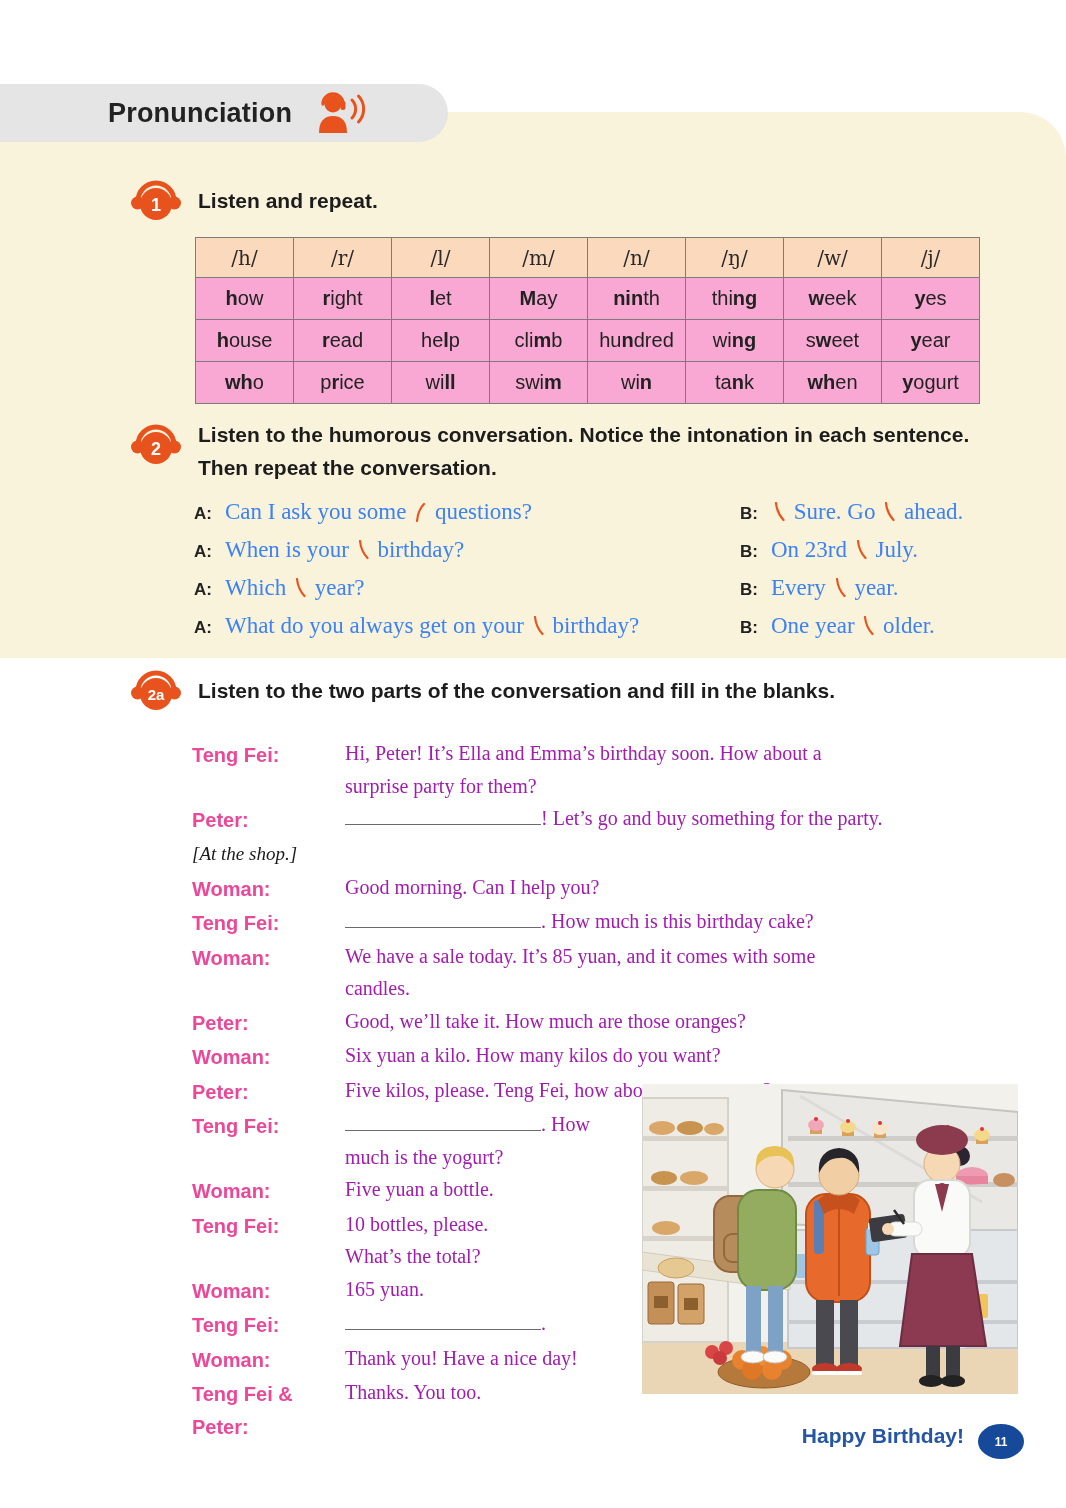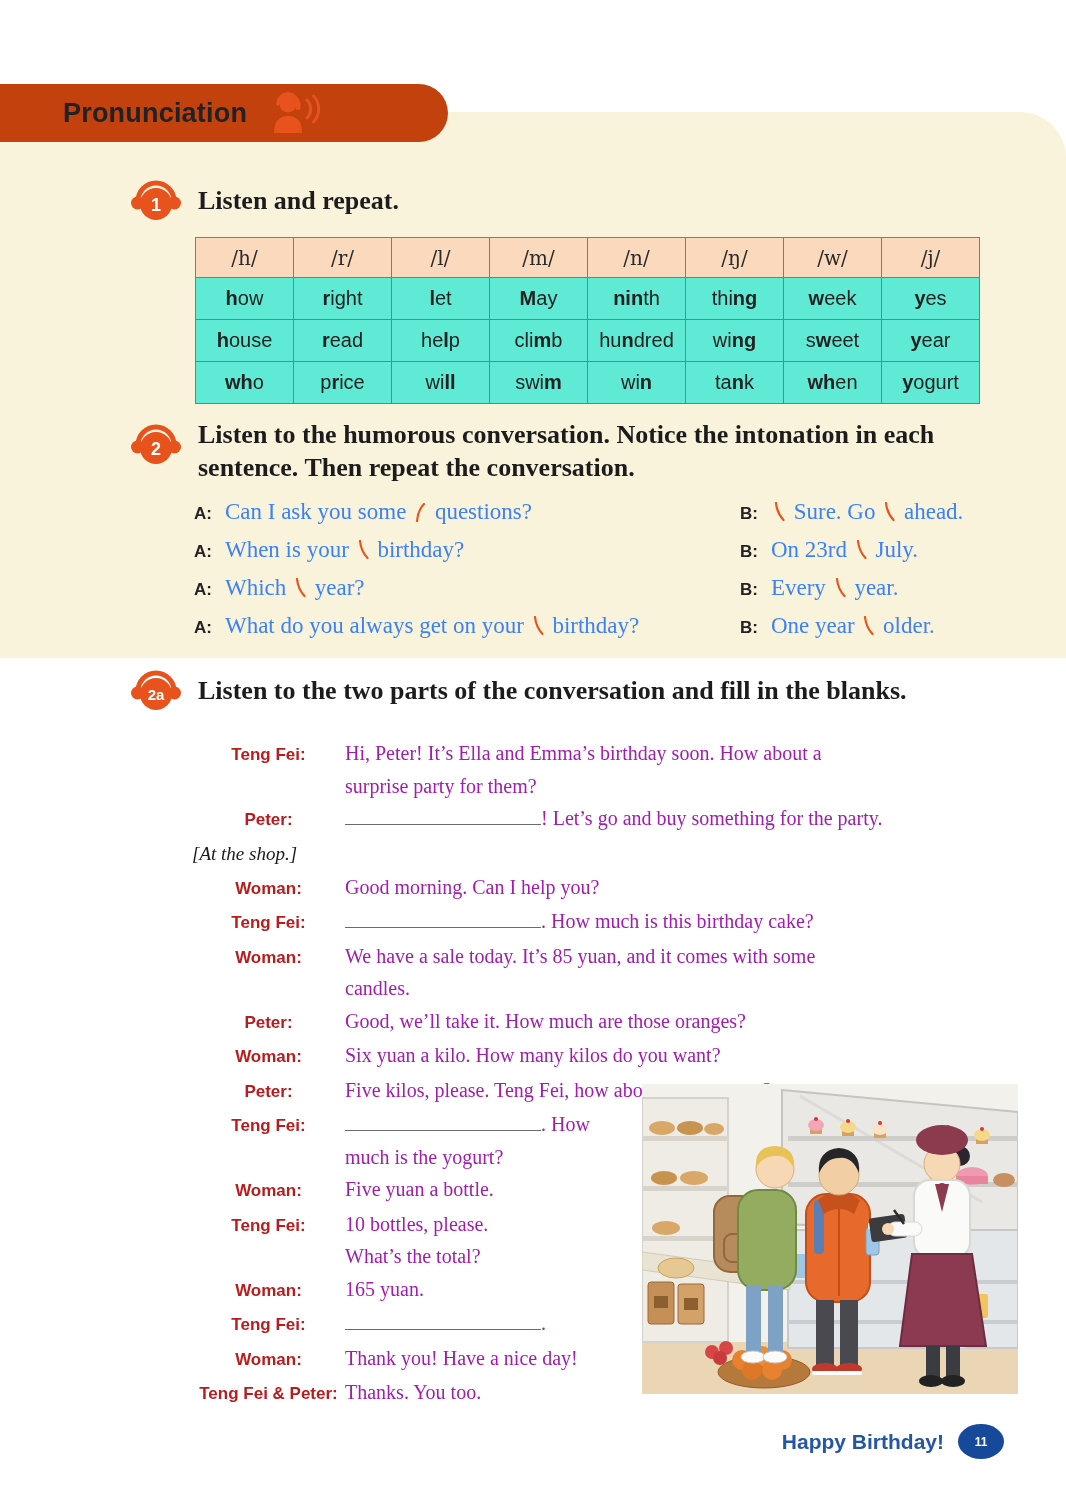--- a/index.html
+++ b/index.html
@@ -4,64 +4,64 @@
 <style>
   html,body{margin:0;padding:0;background:#ffffff;}
   .page{position:relative;width:1066px;height:1508px;background:#ffffff;overflow:hidden;
         font-family:"Liberation Sans",sans-serif;color:#1d1d1d;}
 
   
   .cream{position:absolute;top:112px;left:0;width:1066px;height:546px;
          background:#FAF3DC;border-top-right-radius:46px;}
 
   
-  .banner{position:absolute;top:84px;left:0;width:448px;height:58px;background:#c2410c;
+  .banner{position:absolute;top:84px;left:0;width:448px;height:58px;background:#e5e5e5;
           border-radius:0 29px 29px 0;display:flex;align-items:center;gap:22px;
-          padding-left:63px;box-sizing:border-box;z-index:3;}
+          padding-left:108px;box-sizing:border-box;z-index:3;}
   .banner-title{font-size:27px;font-weight:bold;color:#222;letter-spacing:.2px;}
 
   .acthead{position:absolute;display:flex;align-items:center;gap:16px;z-index:2;}
-  .instr{font-family:Liberation Serif, serif;font-weight:bold;font-size:26px;color:#1c1c1c;line-height:33px;}
+  .instr{font-family:Liberation Sans, sans-serif;font-weight:bold;font-size:21px;color:#1c1c1c;line-height:33px;}
 
   
   .ptable{position:absolute;top:237px;left:195px;z-index:2;border-collapse:collapse;}
   .ptable th,.ptable td{border:1.6px solid #7C7C7C;text-align:center;vertical-align:middle;}
   .ptable th{background:#FAD9BC;width:95px;height:37px;font-family:"DejaVu Serif",serif;
              font-weight:normal;font-size:20px;color:#2a2a2a;}
-  .ptable td{background:#5eead4;height:39px;font-family:"Liberation Sans",sans-serif;
+  .ptable td{background:#f9a8d4;height:39px;font-family:"Liberation Sans",sans-serif;
              font-size:20px;color:#222;}
   .ptable td b{font-weight:bold;}
 
   
   .d2{position:absolute;top:499px;left:194px;width:850px;z-index:2;}
   .d2row{display:flex;height:38px;align-items:baseline;}
   .da{width:546px;display:flex;align-items:baseline;}
   .db{flex:1;display:flex;align-items:baseline;}
   .sp{font-family:"Liberation Sans",sans-serif;font-weight:bold;font-size:17px;color:#222;
       margin-right:13px;flex:0 0 auto;}
   .st{font-family:"Liberation Serif",serif;font-size:23px;color:#3b82f6;}
   svg.tone{vertical-align:-3px;margin:0 2px;}
 
   
   .d3{position:absolute;top:737px;left:192px;width:848px;z-index:2;}
   .d3row{display:flex;align-items:flex-start;}
-  .lbl{flex:0 0 153px;font-family:"Liberation Sans",sans-serif;font-weight:bold;font-size:17px;
-       color:#b91c1c;line-height:32.5px;padding-top:2px;text-align:center;}
+  .lbl{flex:0 0 153px;font-family:"Liberation Sans",sans-serif;font-weight:bold;font-size:20px;
+       color:#ec4899;line-height:32.5px;padding-top:2px;}
   .txt{flex:1;font-family:"Liberation Serif",serif;font-size:20px;color:#a21caf;line-height:32.5px;}
   .d3row.narrow .txt{max-width:318px;}
   .stage{font-family:"Liberation Serif",serif;font-style:italic;font-size:19px;color:#1b1b1b;
          line-height:31px;margin:1px 0 2px 0;}
   .blank{display:inline-block;width:196px;height:1em;border-bottom:1.7px solid #6b6b6b;
          vertical-align:baseline;}
 
   .illus{position:absolute;top:347px;left:450px;z-index:1;}
 
   
   .footer{position:absolute;top:1424px;left:0;width:100%;display:flex;justify-content:flex-end;
-          align-items:center;gap:14px;padding-right:62px;box-sizing:border-box;}
+          align-items:flex-start;gap:14px;padding-right:42px;box-sizing:border-box;}
   .unit{color:#2456A5;font-weight:bold;font-size:21px;}
   .pgbadge{width:46px;height:35px;border-radius:50%;background:#17499B;color:#fff;
            display:flex;align-items:center;justify-content:center;font-size:12px;font-weight:bold;}
 </style>
 </head>
 <body>
 
 <div class="page">
 
   <div class="cream"></div>

